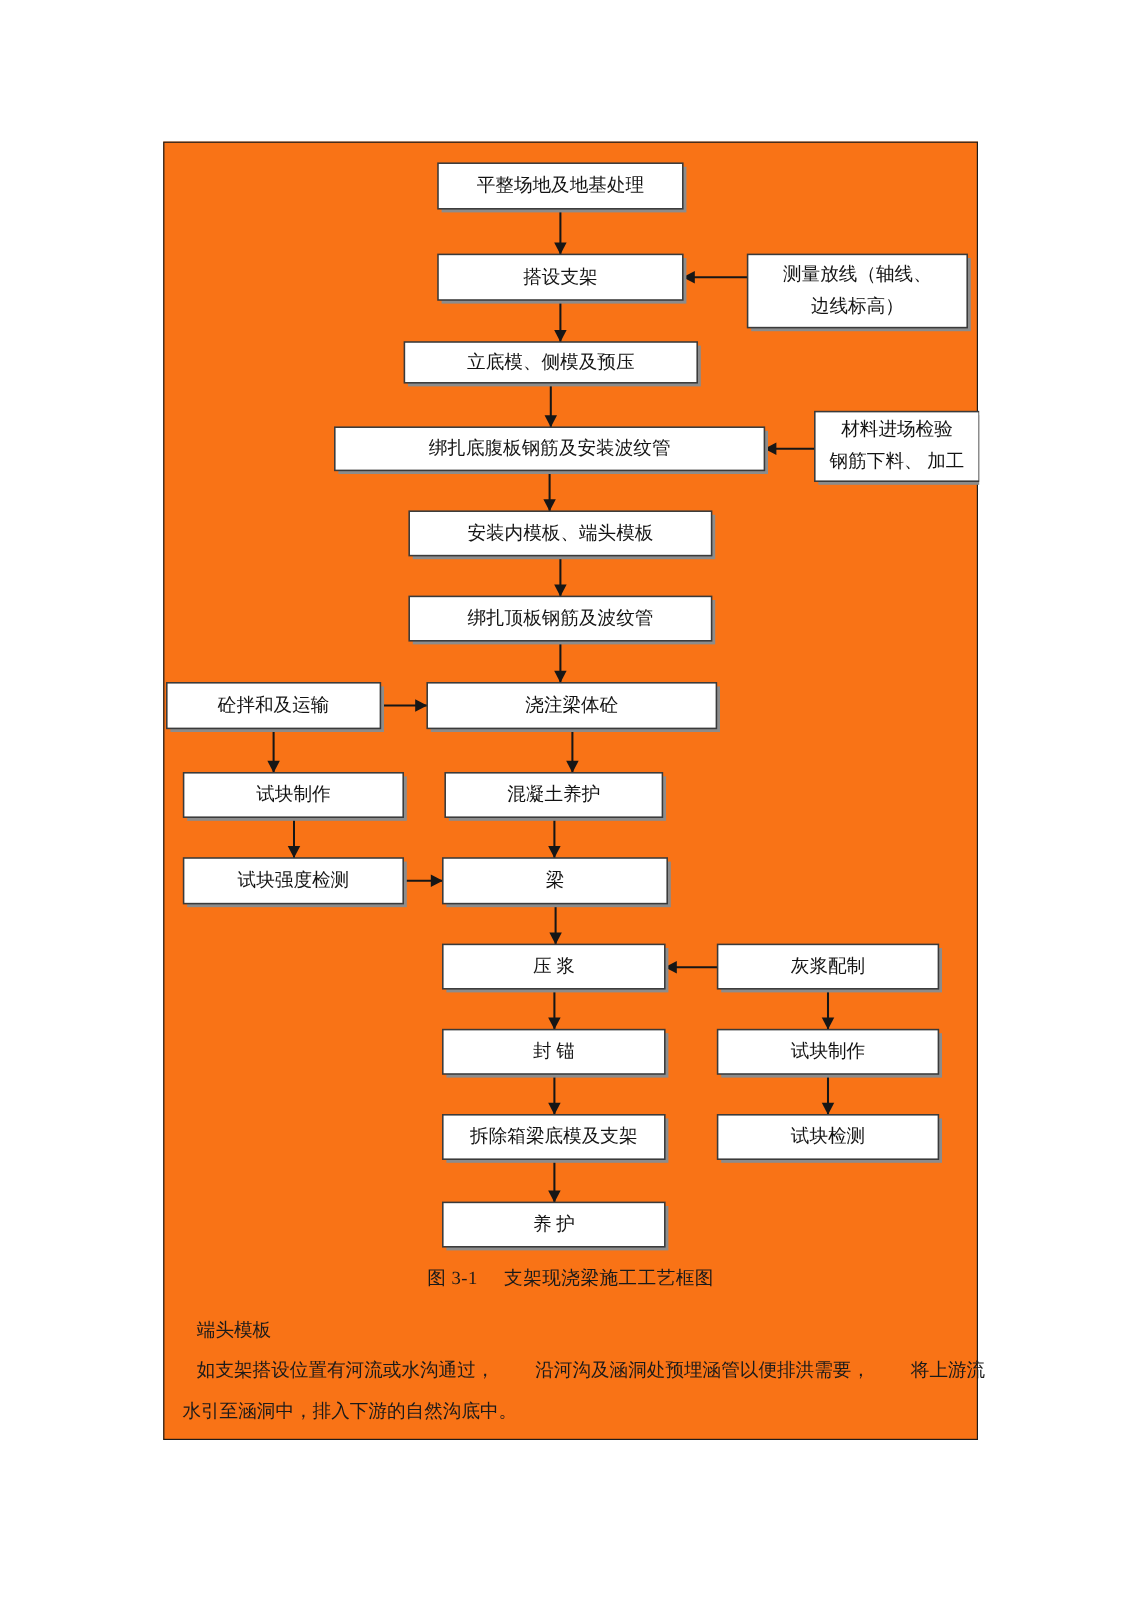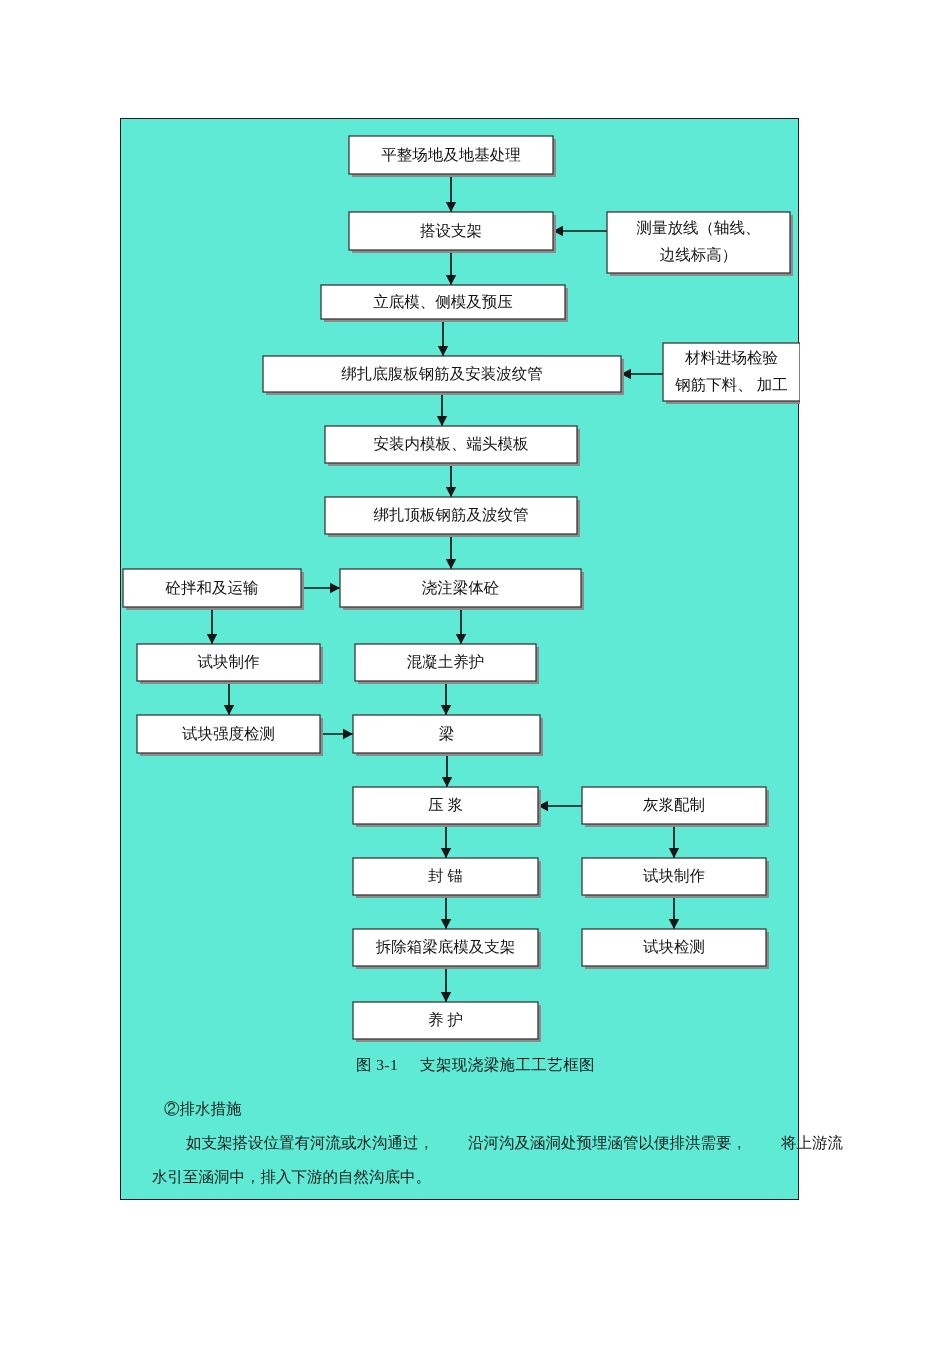--- a/index.html
+++ b/index.html
@@ -17,27 +17,27 @@
   }
   #page {
     position: absolute;
     left: 0; top: 0;
     width: 950px;
     height: 1345px;
   }
   
   #frame {
     position: absolute;
-    left: 120px;
+    left: 136px;
     top: 118px;
     width: 679px;
     height: 1082px;
     border: 1.6px solid #1c1c1c;
     box-sizing: border-box;
-    background: #5eead4;
+    background: #f97316;
   }
   #flow-svg {
     position: absolute;
     left: 0;
     top: 0;
   }
   .node-rect {
     fill: #ffffff;
     stroke: #3a3a3a;
     stroke-width: 1.3;
@@ -72,21 +72,21 @@
   }
   .caption .fig-label { margin-right: 22px; }
   .body-block {
     position: absolute;
     left: 136px;
     width: 679px;
     font-size: 15.5px;
     line-height: 34px;
   }
   .para-1 { top: 1092px; padding-left: 28px; }
-  .para-2 { top: 1126px; padding-left: 28px; text-align: right; }
+  .para-2 { top: 1126px; padding-left: 28px; }
   .para-2 .gap1 { display: inline-block; width: 34px; }
   .para-2 .gap2 { display: inline-block; width: 34px; }
   .para-3 { top: 1160px; padding-left: 16px; }
 </style>
 </head>
 <body>
 
 <div id="page">
 
   <div id="frame">
@@ -289,21 +289,21 @@
         </g>
     </svg>
 
   </div>
 
   <div class="caption">
     <span class="fig-label">图 3-1</span><span>支架现浇梁施工工艺框图</span>
   </div>
 
   <div class="body-block para-1">
-    <span>②排水措施</span>
+    <span>端头模板</span>
   </div>
 
   <div class="body-block para-2">
     <span>如支架搭设位置有河流或水沟通过，</span><span class="gap1"></span><span>沿河沟及涵洞处预埋涵管以便排洪需要，</span><span class="gap2"></span><span>将上游流</span>
   </div>
 
   <div class="body-block para-3">
     <span>水引至涵洞中，排入下游的自然沟底中。</span>
   </div>
 

